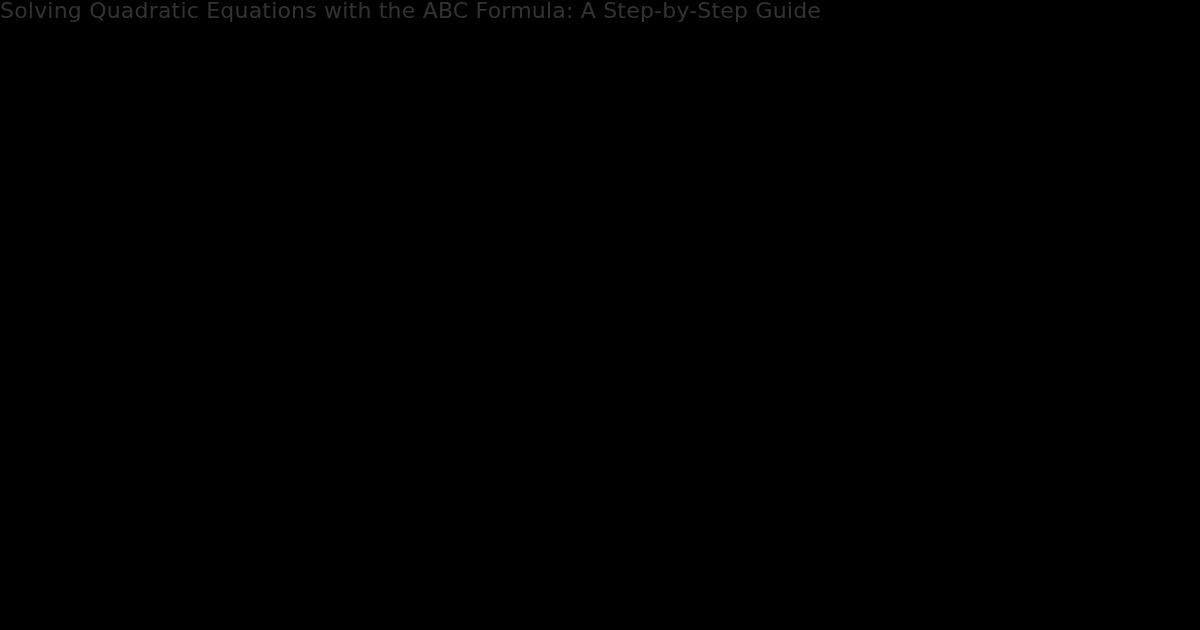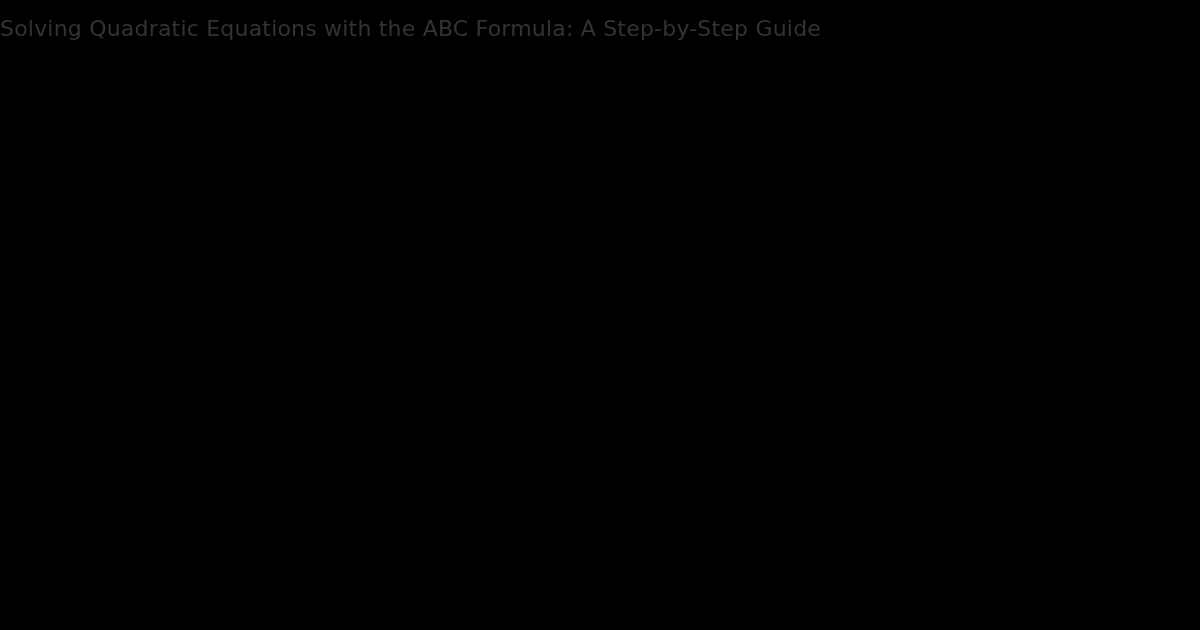--- a/index.html
+++ b/index.html
@@ -14,21 +14,20 @@
   }
   body {
     background: var(--bg-color);
     font-family: "DejaVu Sans", "Liberation Sans", sans-serif;
     position: relative;
   }
   .card {
     position: absolute;
     inset: 0;
     background: var(--bg-color);
-    margin-top: 18px;
   }
   .card-title {
     position: absolute;
     left: 0;
     top: -2px;
     color: var(--title-color);
     font-size: 22px;
     font-weight: 400;
     line-height: 1.2;
     white-space: nowrap;

